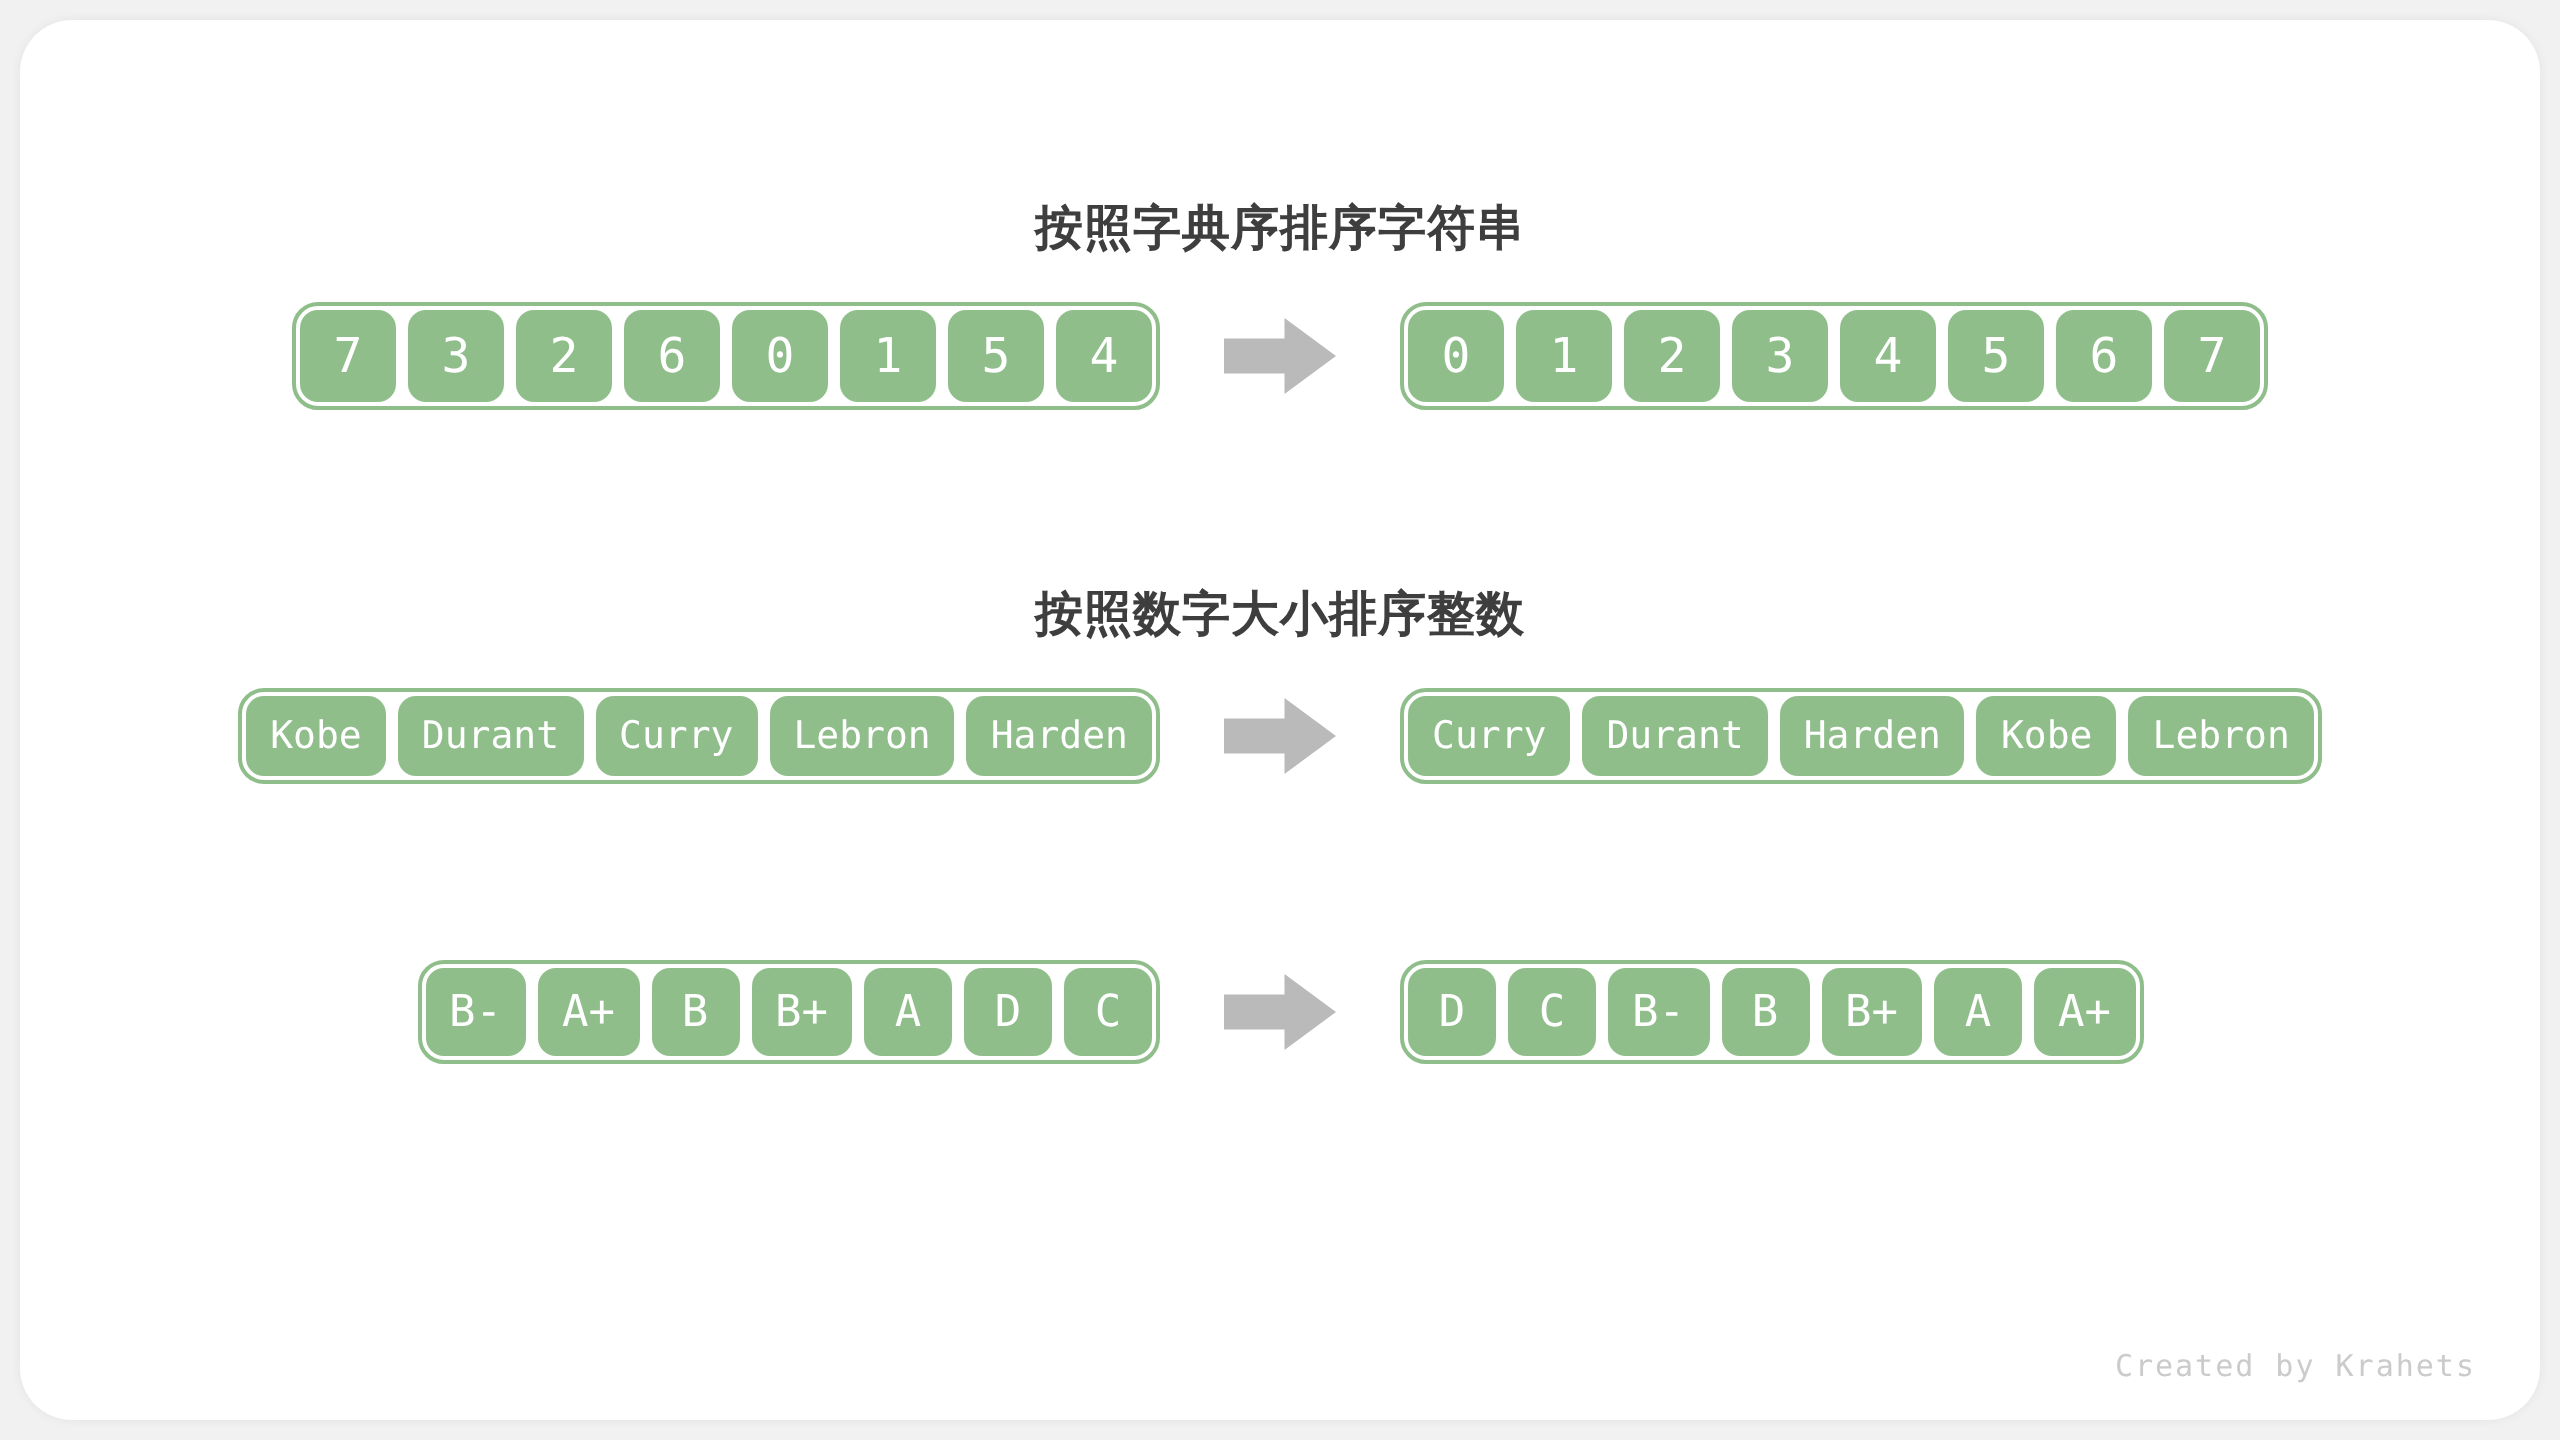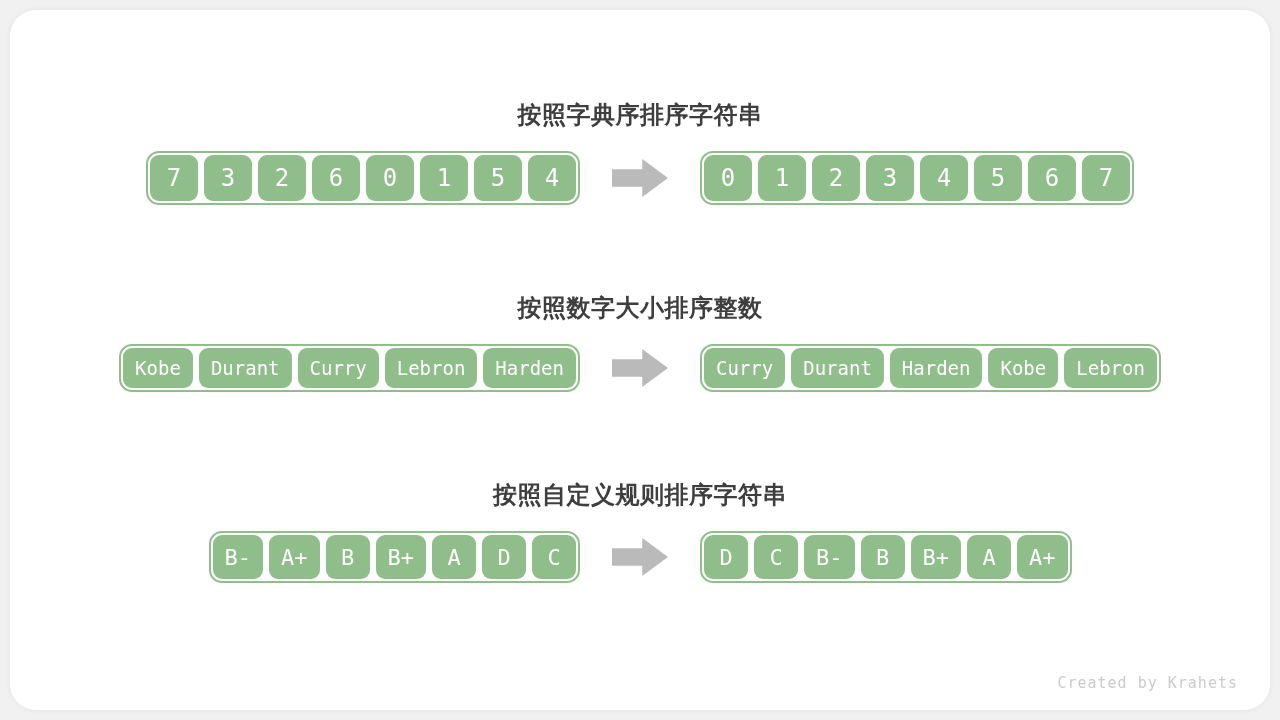--- a/index.html
+++ b/index.html
@@ -152,21 +152,20 @@
             <div class="cell">Durant</div>
             <div class="cell">Harden</div>
             <div class="cell">Kobe</div>
             <div class="cell">Lebron</div>
           </div>
       </div>
     </div>
   </section>
 
   <section class="section">
-    <h2 class="section-title">按照自定义规则排序字符串</h2>
     <div class="transform-row">
       <div class="side left">
         <div class="array size-sm">
             <div class="cell">B-</div>
             <div class="cell">A+</div>
             <div class="cell">B</div>
             <div class="cell">B+</div>
             <div class="cell">A</div>
             <div class="cell">D</div>
             <div class="cell">C</div>

